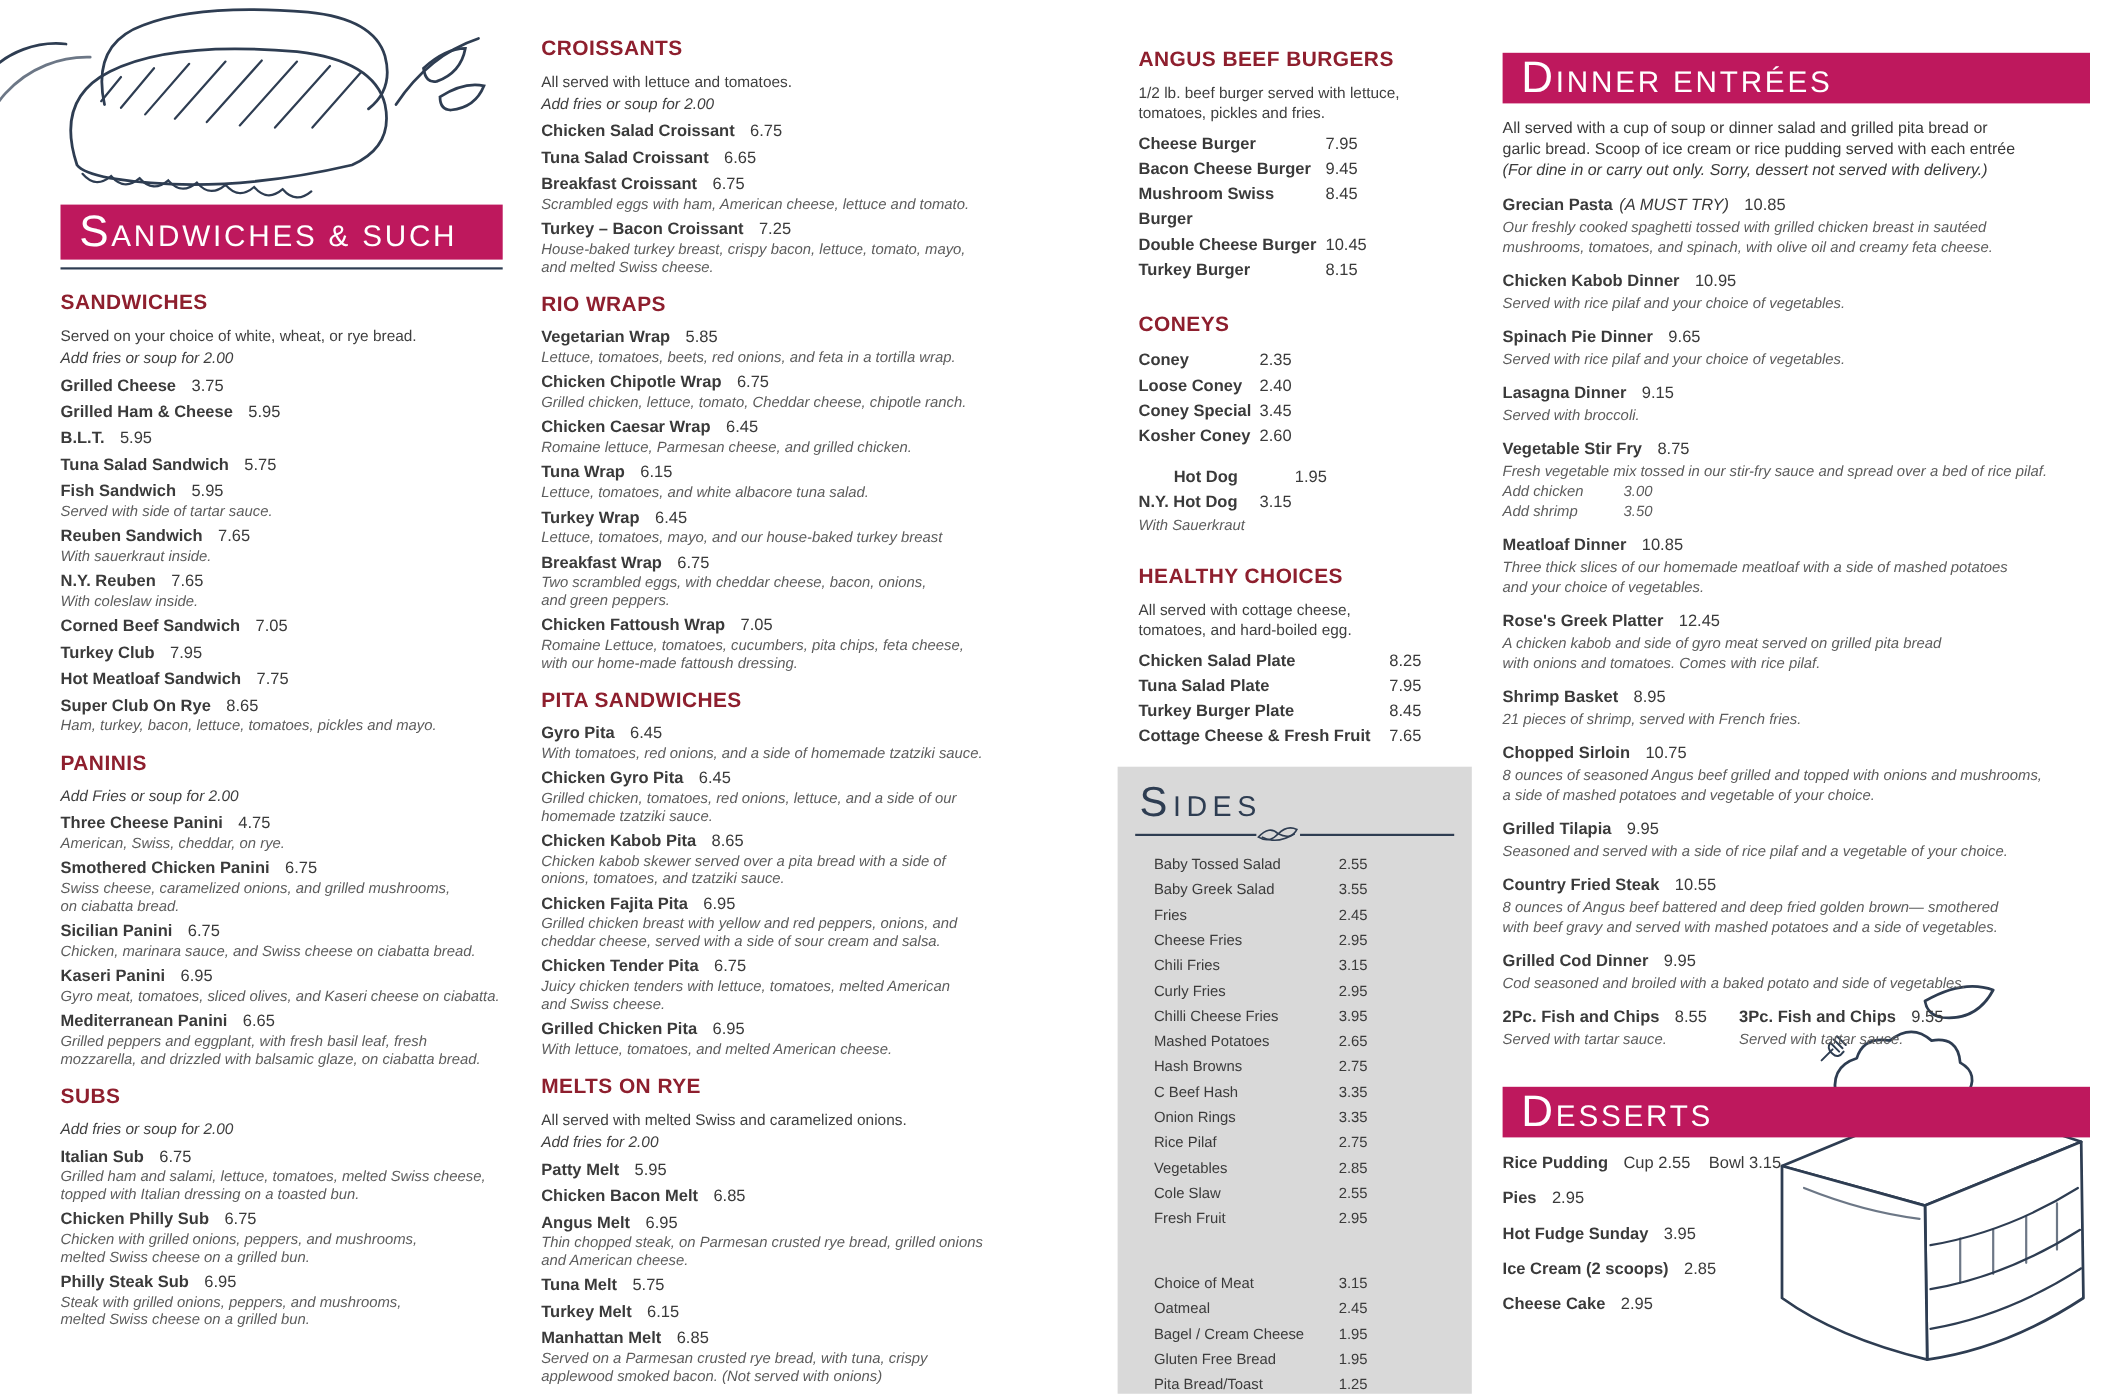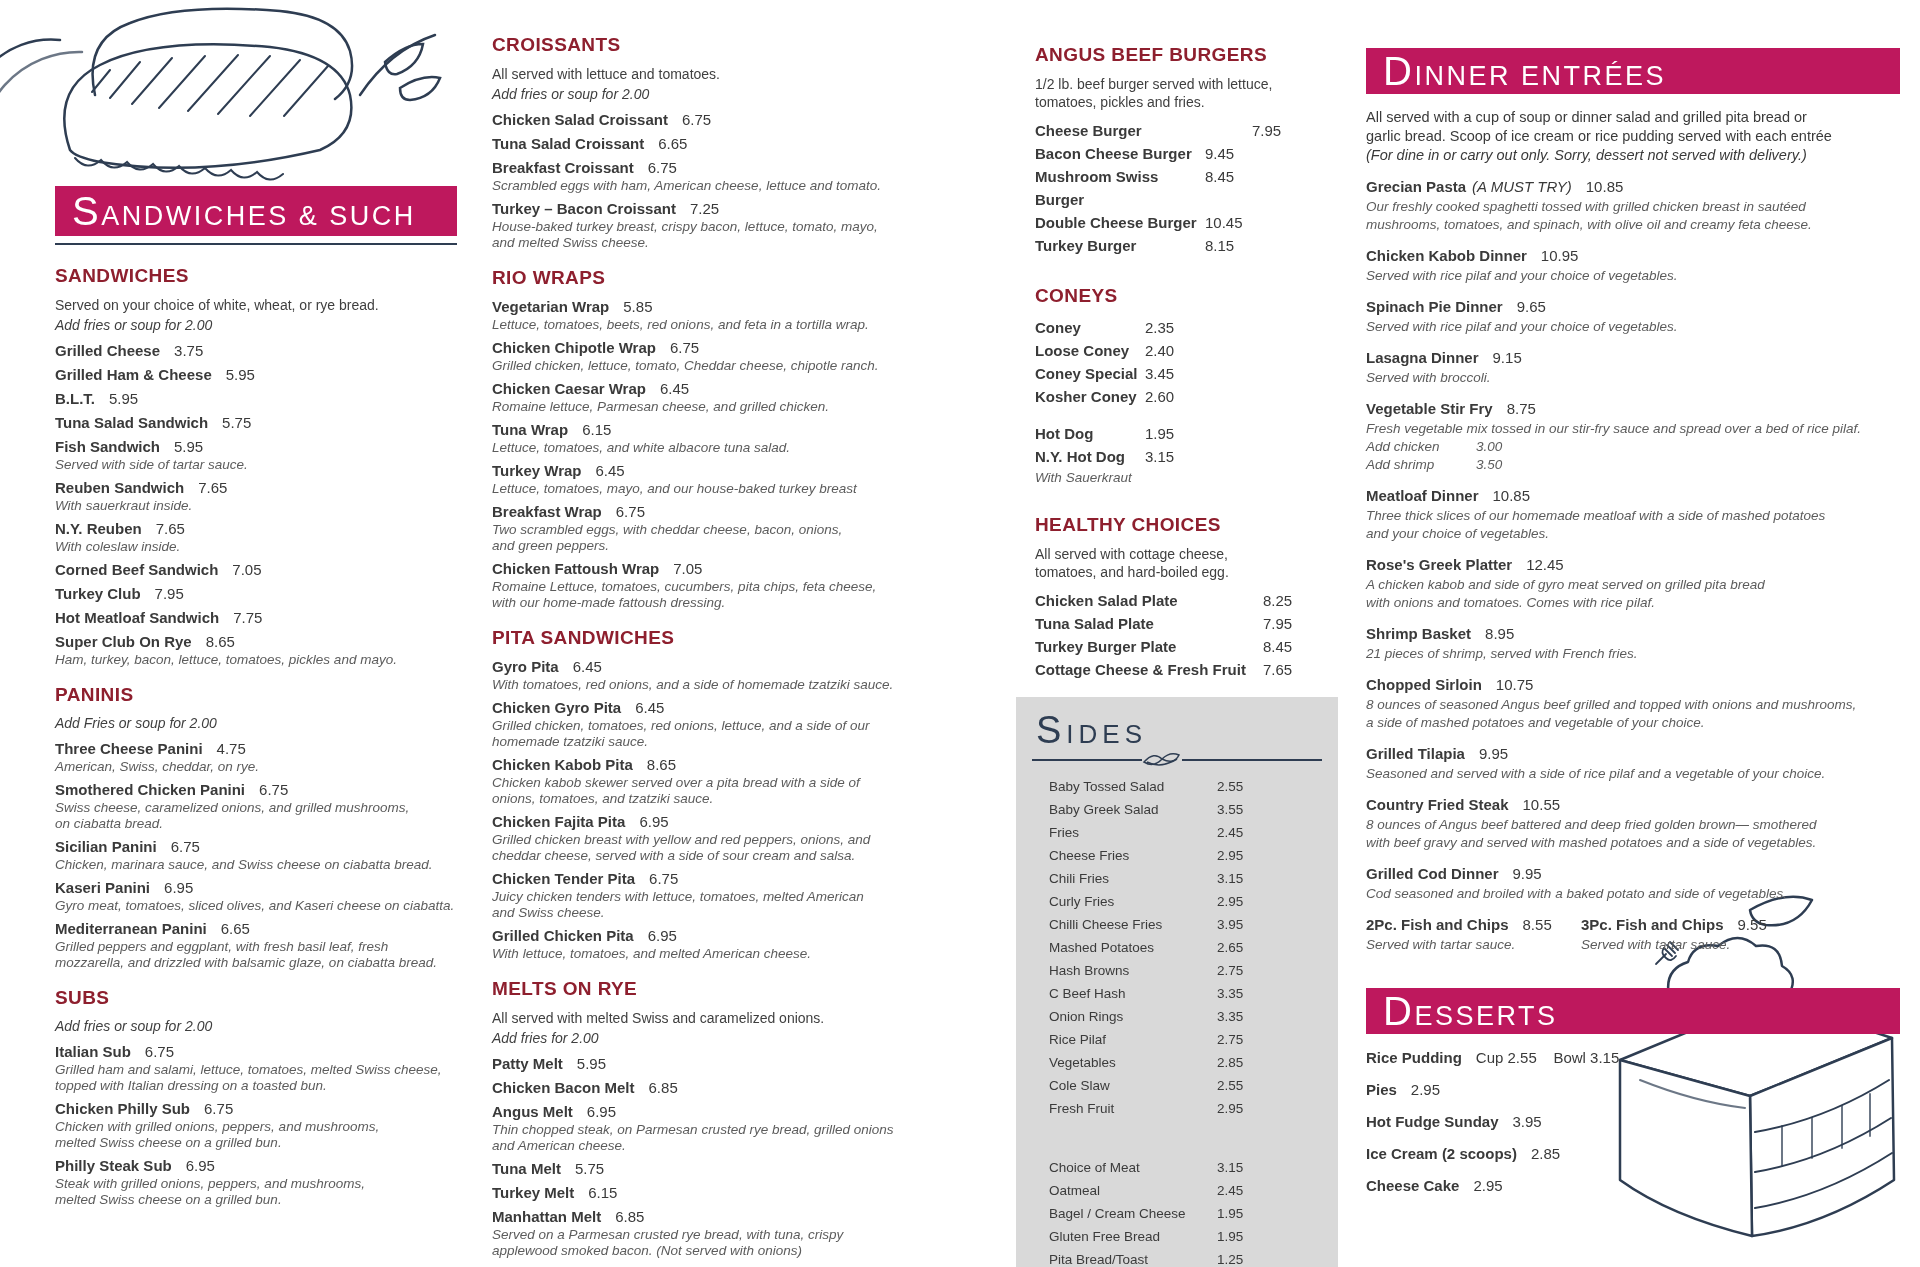--- a/index.html
+++ b/index.html
@@ -348,21 +348,21 @@
       </div>
   </div>
 
   <div class="col" id="col3" data-name="column-burgers-sides">
     <div data-render="section" data-name="burgers-section-slot">
         <section class="menu-section" data-name="menu-section">
           <h3 class="sec-title" data-name="section-title">ANGUS BEEF BURGERS</h3>
           <p class="sec-intro" data-name="section-intro">1/2 lb. beef burger served with lettuce,
 tomatoes, pickles and fries.</p>
           <div class="item" data-name="menu-item">
-            <div class="row tab" data-name="item-row" style="grid-template-columns: 170px auto; gap: 47px;">
+            <div class="row tab" data-name="item-row" style="grid-template-columns: 170px auto;">
               <span class="name" data-name="item-name">Cheese Burger</span>
               <span class="price" data-name="item-price">7.95</span>
             </div>
           </div>
           <div class="item" data-name="menu-item">
             <div class="row tab" data-name="item-row" style="grid-template-columns: 170px auto;">
               <span class="name" data-name="item-name">Bacon Cheese Burger</span>
               <span class="price" data-name="item-price">9.45</span>
             </div>
           </div>
@@ -407,21 +407,21 @@
               <span class="price" data-name="item-price">3.45</span>
             </div>
           </div>
           <div class="item" data-name="menu-item">
             <div class="row tab" data-name="item-row" style="grid-template-columns: 110px auto;">
               <span class="name" data-name="item-name">Kosher Coney</span>
               <span class="price" data-name="item-price">2.60</span>
             </div>
           </div>
           <div class="item gap-top" data-name="menu-item">
-            <div class="row tab" data-name="item-row" style="grid-template-columns: 110px auto;">
+            <div class="row tab" data-name="item-row" style="grid-template-columns: 110px auto; margin-left: 32px;">
               <span class="name" data-name="item-name">Hot Dog</span>
               <span class="price" data-name="item-price">1.95</span>
             </div>
           </div>
           <div class="item" data-name="menu-item">
             <div class="row tab" data-name="item-row" style="grid-template-columns: 110px auto;">
               <span class="name" data-name="item-name">N.Y. Hot Dog</span>
               <span class="price" data-name="item-price">3.15</span>
             </div>
             <div class="desc" data-name="item-description">With Sauerkraut</div>

